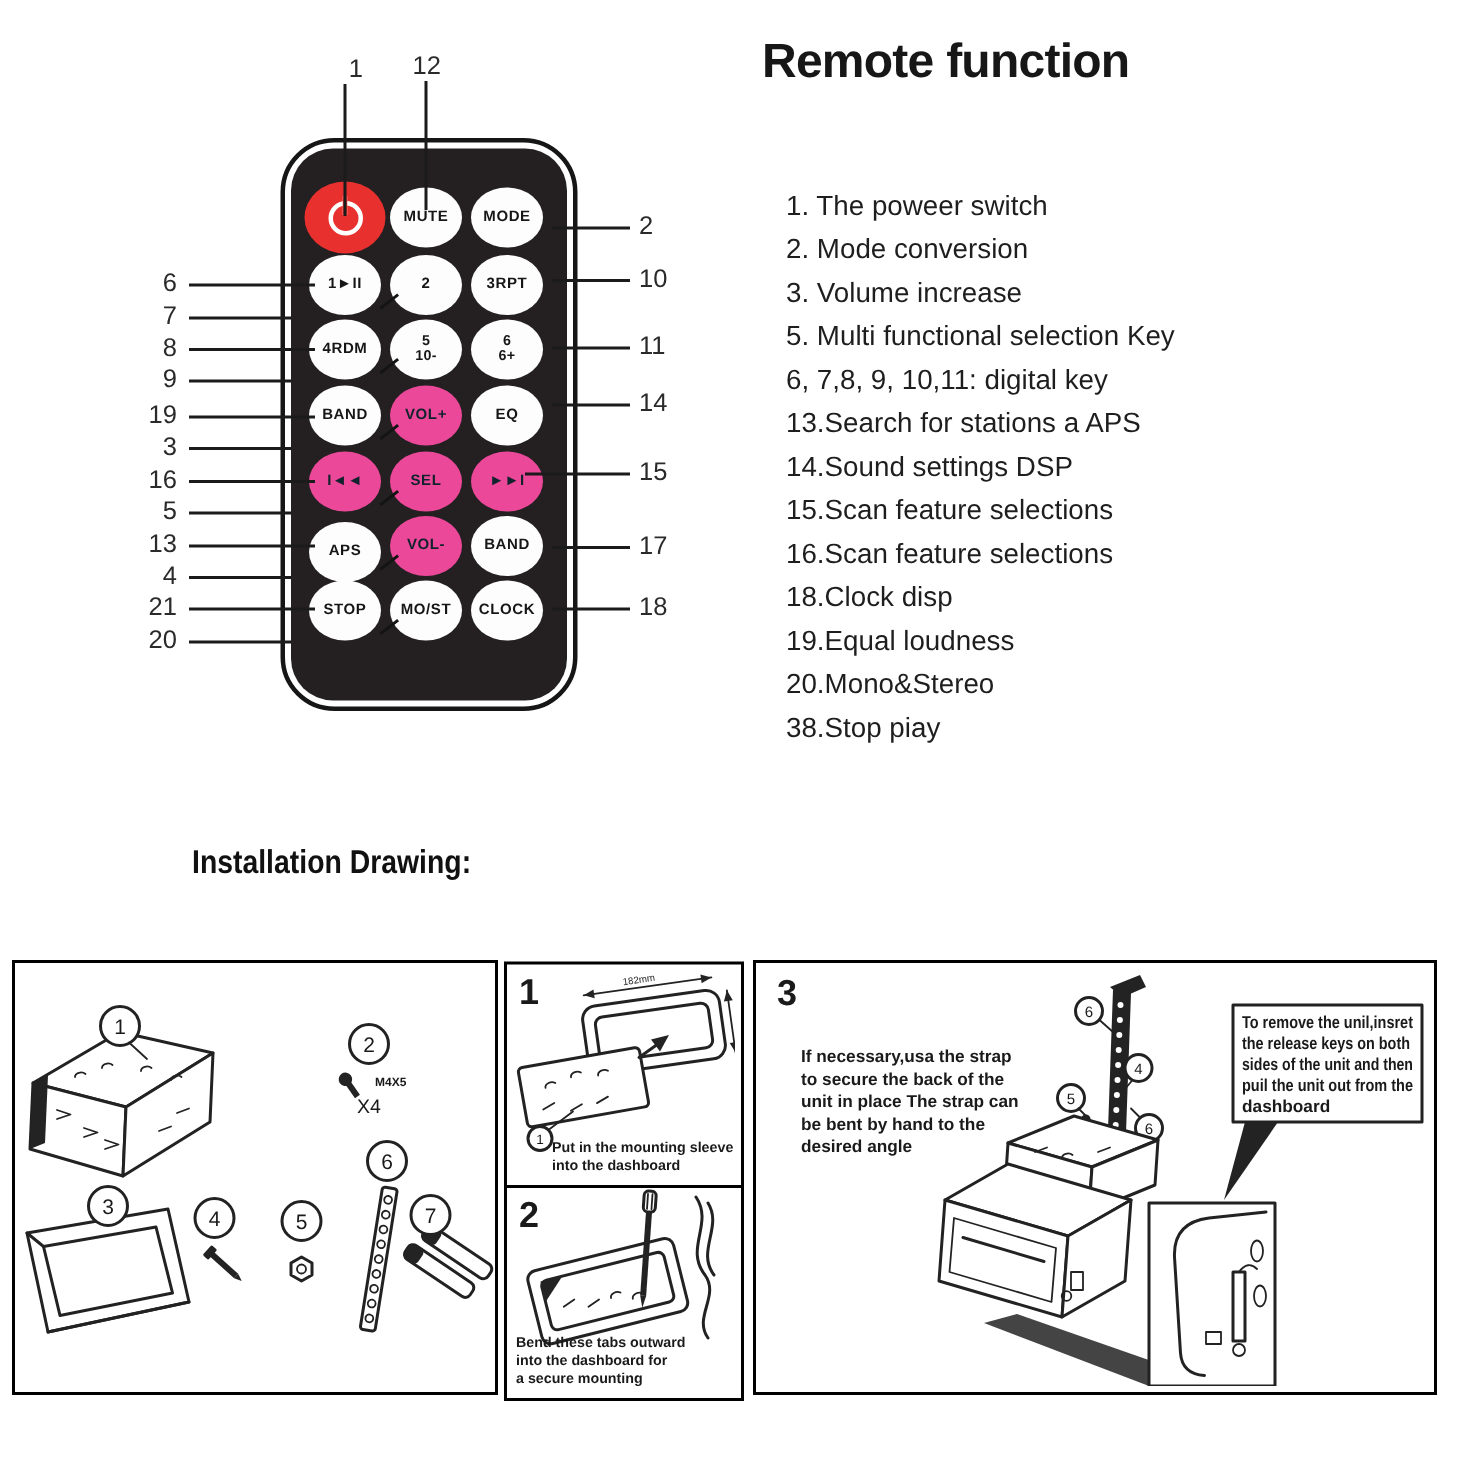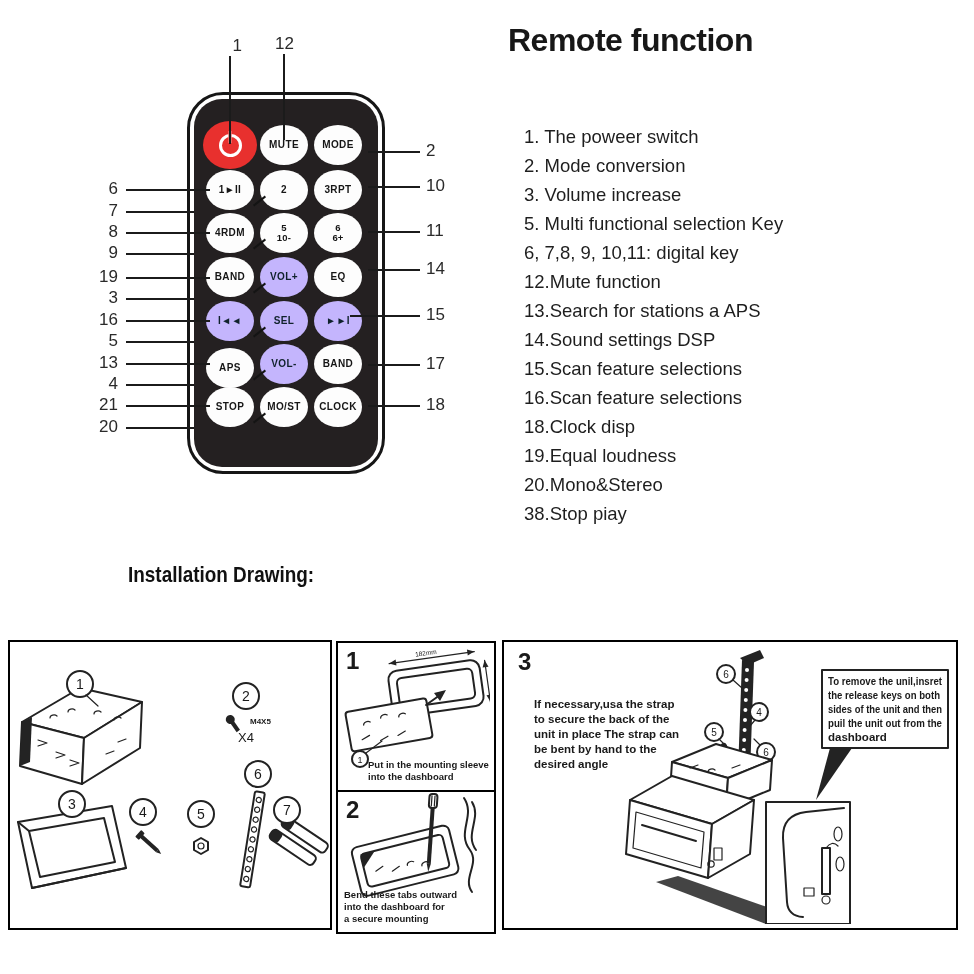--- a/index.html
+++ b/index.html
@@ -7,21 +7,21 @@
         font-family:"Liberation Sans",sans-serif;color:#1d1d1d;}
 
   
   .remote-outer{position:absolute;left:187px;top:92px;width:192px;height:376px;
     border:3px solid #161616;border-radius:36px;background:#fff;}
   .remote-body{position:absolute;left:4px;top:4px;right:4px;bottom:4px;
     background:#242021;border-radius:28px;}
   .btn{position:absolute;width:48px;height:40px;border-radius:50%;background:#fdfdfd;
     color:#161616;font-weight:bold;font-size:10px;letter-spacing:.4px;line-height:1;
     display:flex;align-items:center;justify-content:center;text-align:center;z-index:4;}
-  .btn.blue{background:#c4b5fd;color:#10222c;}
+  .btn.blue{background:#ec4899;color:#10222c;}
   .btn.two{flex-direction:column;font-size:9.5px;line-height:10px;letter-spacing:.2px;}
   .btn.power{width:54px;height:48px;background:#e8302e;}
   .pwr-ring{position:relative;width:17px;height:17px;border:3px solid #fff;border-radius:50%;display:block;}
   .pwr-bar{position:absolute;left:50%;top:-6px;width:3px;height:12px;background:#fff;transform:translateX(-50%);
     box-shadow:0 0 0 2px #e8302e inset;}
   .tick{position:absolute;width:15px;height:2px;background:#141414;transform:rotate(-38deg);z-index:5;}
 
   .co-num{position:absolute;width:28px;font-size:17px;color:#2a2a2a;text-align:right;z-index:6;}
   .co-num.l{left:90px;}
   .co-num.r{left:426px;text-align:left;}
@@ -155,21 +155,20 @@
     <div class="tick" style="left:252px;top:417px"></div>
   </div>
 
   <div class="main-title">Remote function</div>
   <div class="fn-list">
     <div class="fn-item">1. The poweer switch</div>
     <div class="fn-item">2. Mode conversion</div>
     <div class="fn-item">3. Volume increase</div>
     <div class="fn-item">5. Multi functional selection Key</div>
     <div class="fn-item">6, 7,8, 9, 10,11: digital key</div>
-    <div class="fn-item">12.Mute function</div>
     <div class="fn-item">13.Search for stations a APS</div>
     <div class="fn-item">14.Sound settings DSP</div>
     <div class="fn-item">15.Scan feature selections</div>
     <div class="fn-item">16.Scan feature selections</div>
     <div class="fn-item">18.Clock disp</div>
     <div class="fn-item">19.Equal loudness</div>
     <div class="fn-item">20.Mono&amp;Stereo</div>
     <div class="fn-item">38.Stop piay</div>
   </div>
 

